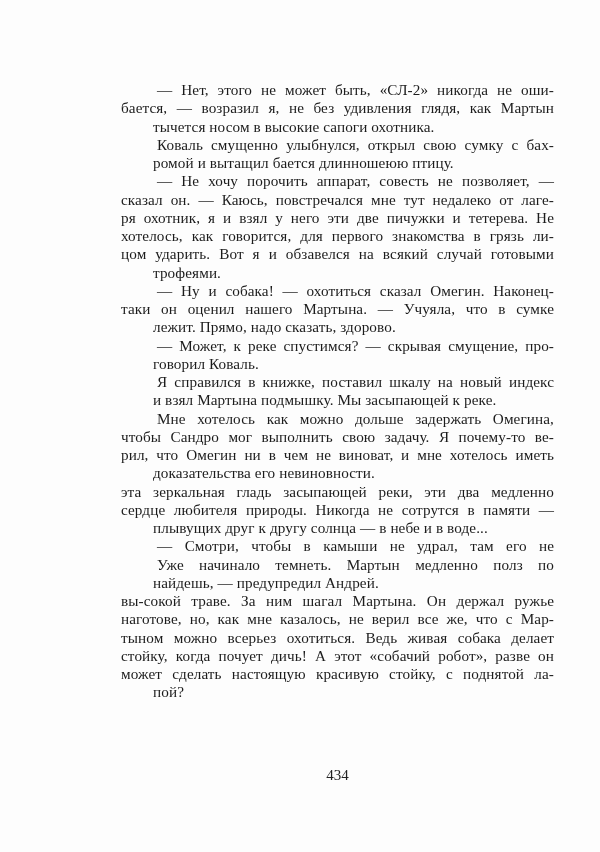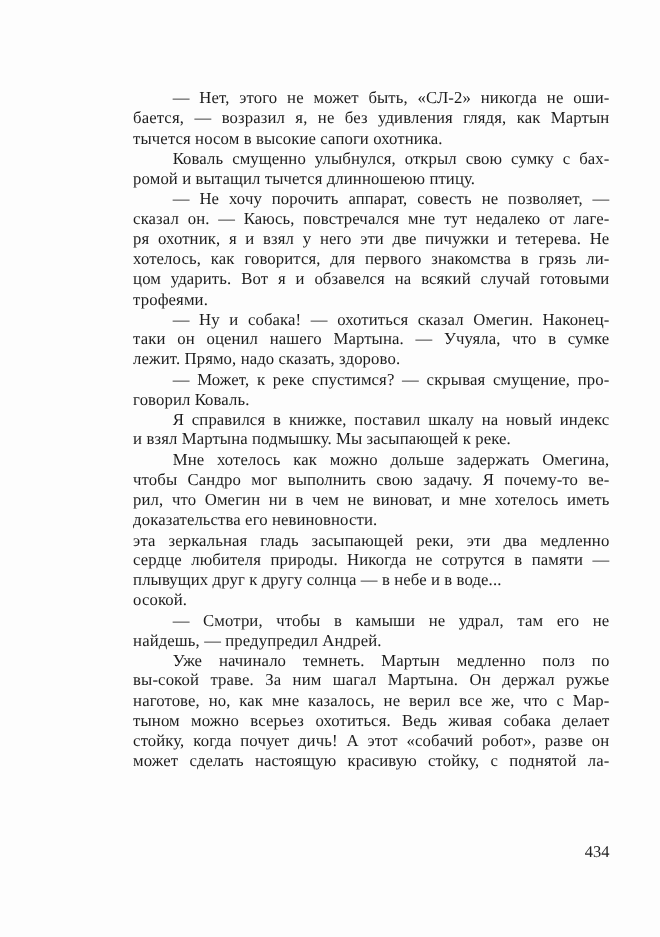--- a/index.html
+++ b/index.html
@@ -28,66 +28,67 @@
     line-height: 18.25px;
     text-align: justify;
     text-align-last: justify;
     letter-spacing: 0.1px;
   }
   .line.para-first {
     text-indent: 36px;
   }
   .line.para-last {
     text-align-last: left;
+    margin-left: 32px;
   }
   .page-number {
     position: absolute;
     left: 121px;
     top: 766px;
     width: 433px;
-    text-align: right;
+    text-align: center;
     font-size: 15px;
     line-height: 18px;
     color: #222222;
   }
 </style>
 </head>
 <body>
 
 <div class="page" style="background: rgb(253, 253, 253); color: rgb(28, 28, 28);">
   <div class="text-block">
       <div class="line para-first">— Нет, этого не может быть, «СЛ-2» никогда не оши-</div>
       <div class="line">бается, — возразил я, не без удивления глядя, как Мартын</div>
       <div class="line para-last">тычется носом в высокие сапоги охотника.</div>
       <div class="line para-first">Коваль смущенно улыбнулся, открыл свою сумку с бах-</div>
-      <div class="line para-last">ромой и вытащил тычется длинношеюю птицу.</div>
+      <div class="line para-last">ромой и вытащил бается длинношеюю птицу.</div>
       <div class="line para-first">— Не хочу порочить аппарат, совесть не позволяет, —</div>
       <div class="line">сказал он. — Каюсь, повстречался мне тут недалеко от лаге-</div>
       <div class="line">ря охотник, я и взял у него эти две пичужки и тетерева. Не</div>
       <div class="line">хотелось, как говорится, для первого знакомства в грязь ли-</div>
       <div class="line">цом ударить. Вот я и обзавелся на всякий случай готовыми</div>
       <div class="line para-last">трофеями.</div>
       <div class="line para-first">— Ну и собака! — охотиться сказал Омегин. Наконец-</div>
       <div class="line">таки он оценил нашего Мартына. — Учуяла, что в сумке</div>
       <div class="line para-last">лежит. Прямо, надо сказать, здорово.</div>
       <div class="line para-first">— Может, к реке спустимся? — скрывая смущение, про-</div>
       <div class="line para-last">говорил Коваль.</div>
       <div class="line para-first">Я справился в книжке, поставил шкалу на новый индекс</div>
       <div class="line para-last">и взял Мартына подмышку. Мы засыпающей к реке.</div>
       <div class="line para-first">Мне хотелось как можно дольше задержать Омегина,</div>
       <div class="line">чтобы Сандро мог выполнить свою задачу. Я почему-то ве-</div>
       <div class="line">рил, что Омегин ни в чем не виноват, и мне хотелось иметь</div>
       <div class="line para-last">доказательства его невиновности.</div>
       <div class="line">эта зеркальная гладь засыпающей реки, эти два медленно</div>
       <div class="line">сердце любителя природы. Никогда не сотрутся в памяти —</div>
       <div class="line para-last">плывущих друг к другу солнца — в небе и в воде...</div>
-      <div class="line para-last">осокой.</div>
       <div class="line para-first">— Смотри, чтобы в камыши не удрал, там его не</div>
+      <div class="line para-first">Уже начинало темнеть. Мартын медленно полз по</div>
       <div class="line para-last">найдешь, — предупредил Андрей.</div>
-      <div class="line para-first">Уже начинало темнеть. Мартын медленно полз по</div>
       <div class="line">вы-сокой траве. За ним шагал Мартына. Он держал ружье</div>
       <div class="line">наготове, но, как мне казалось, не верил все же, что с Мар-</div>
       <div class="line">тыном можно всерьез охотиться. Ведь живая собака делает</div>
       <div class="line">стойку, когда почует дичь! А этот «собачий робот», разве он</div>
       <div class="line">может сделать настоящую красивую стойку, с поднятой ла-</div>
+      <div class="line para-last">пой?</div>
     </div>
   <div class="page-number">434</div>
 </div>
 
 </body></html>

